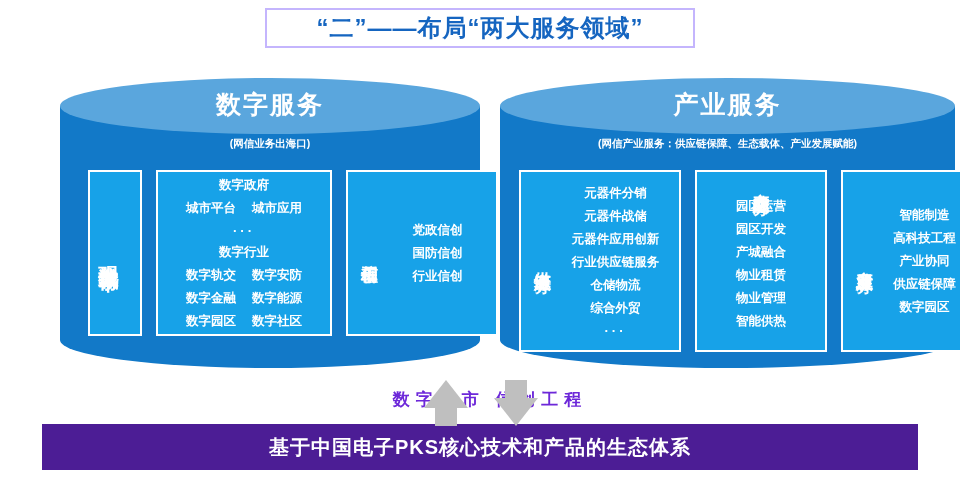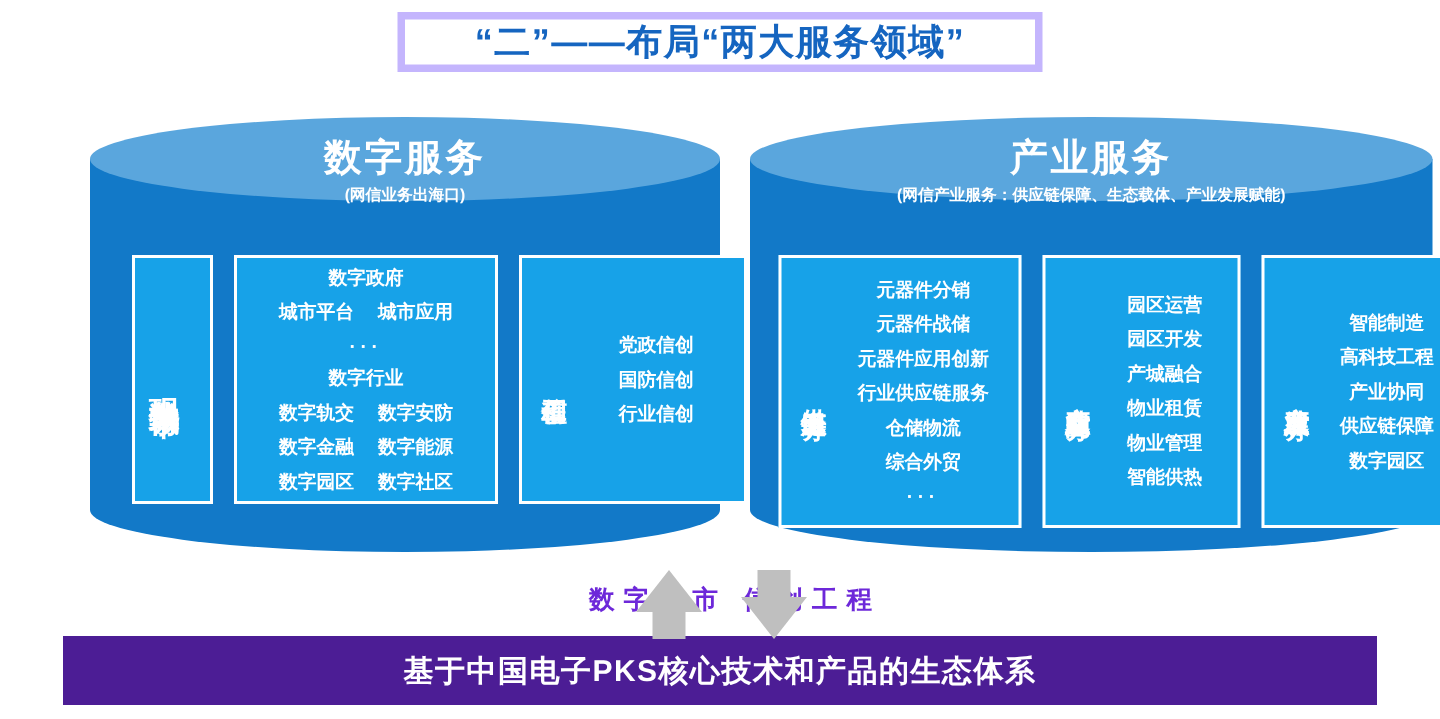--- a/index.html
+++ b/index.html
@@ -14,21 +14,21 @@
     font-family: "Liberation Sans", sans-serif;
     overflow: hidden;
   }
   
   .title-box {
     position: absolute;
     left: 265px;
     top: 8px;
     width: 430px;
     height: 40px;
-    border: 5px solid #c4b5fd;
+    border: 2px solid #c4b5fd;
     box-sizing: border-box;
     display: flex;
     align-items: center;
     justify-content: center;
   }
   .title-text {
     font-size: 24px;
     font-weight: bold;
     color: #1565c0;
     letter-spacing: 1px;
@@ -80,21 +80,21 @@
     z-index: 5;
     text-align: center;
     color: #ffffff;
   }
   .cyl-title {
     font-size: 25px;
     font-weight: bold;
     letter-spacing: 2px;
   }
   .cyl-sub {
-    margin-top: 2px;
+    margin-top: 16px;
     font-size: 10.5px;
     font-weight: bold;
     color: #ffffff;
   }
 
   
   .panels {
     position: absolute;
     z-index: 6;
     top: 170px;
@@ -151,21 +151,21 @@
     letter-spacing: 3px;
     font-size: 13px;
   }
 
   
   .p-city      { width: 54px;  height: 166px; padding: 6px 2px; }
   .p-digital   { width: 176px; height: 166px; }
   .p-xinchuang { width: 152px; height: 166px; align-items: center; }
 
   .p-supply    { width: 162px; height: 182px; }
-  .p-space     { width: 132px; height: 182px; }
+  .p-space     { width: 132px; height: 182px; flex-direction: column; }
   .p-industry  { width: 136px; height: 182px; }
 
   
   .arrow {
     position: absolute;
     width: 0;
     height: 0;
     z-index: 4;
   }
   .arrow-up {

